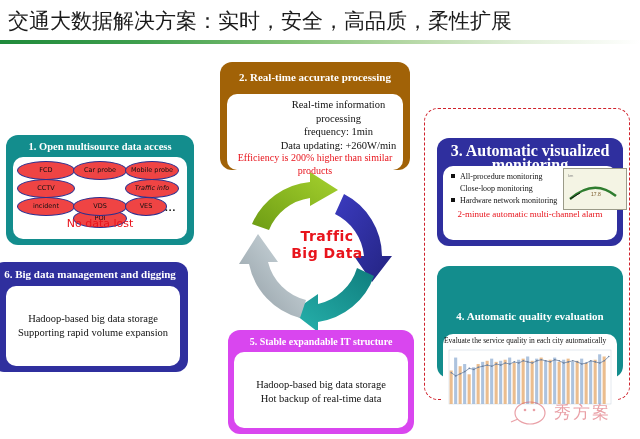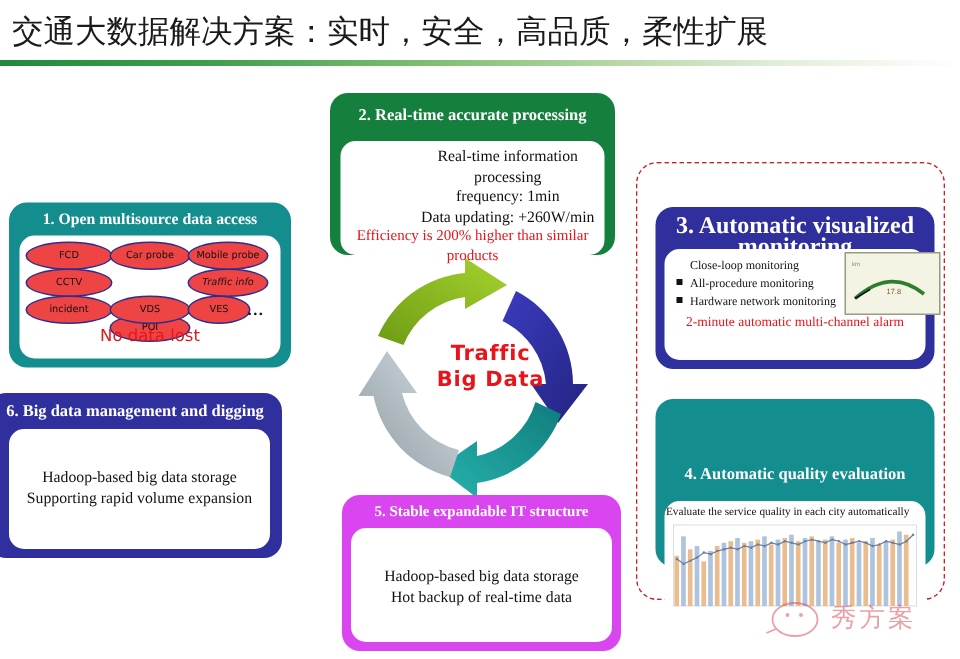--- a/index.html
+++ b/index.html
@@ -44,21 +44,21 @@
     font-family:"DejaVu Sans",sans-serif;font-size:6.5px;
     display:flex;align-items:center;justify-content:center;line-height:7px;
   }
   .nodata{
     position:absolute;left:0;right:0;top:60px;color:#e8141c;
     font-family:"DejaVu Sans",sans-serif;font-size:11px;font-weight:normal;text-align:center;
   }
   .dots{position:absolute;left:150px;top:40px;font-size:11px;color:#111;font-weight:bold;letter-spacing:1px;}
 
   
-  #box2{left:220px;top:62px;width:190px;height:108px;background:#15803d;}
+  #box2{left:220px;top:62px;width:190px;height:108px;background:#a16207;}
   #box2 .hdr{top:8px;font-size:11px;line-height:14px;}
   #box2 .body{left:7px;top:32px;width:176px;height:72px;padding-top:4px;}
   .b2line{font-size:10.5px;line-height:13.5px;color:#111;margin-left:47px;}
   .b2red{font-size:10px;line-height:12.5px;color:#e8141c;}
 
   
   #box3{left:437px;top:138px;width:186px;height:108px;background:#2f2f9e;}
   #box3 .hdr{top:6px;font-size:16px;line-height:14px;}
   #box3 .body{left:6px;top:28px;width:174px;height:74px;text-align:left;}
   .bullets{position:absolute;left:8px;top:4px;width:140px;}
@@ -190,26 +190,26 @@
       <div class="b2line">Data updating: +260W/min</div>
       <div class="b2red">Efficiency is 200% higher than similar products</div>
     </div>
   </div>
 
   <div class="panel" id="box3">
     <div class="hdr">3. Automatic  visualized monitoring</div>
     <div class="body">
       <div class="bullets">
         <div class="brow">
+          <span class="bsq"></span>
+          <span>All-procedure monitoring</span>
+        </div>
+        <div class="brow">
           <span class="bsq hidden"></span>
           <span>Close-loop monitoring</span>
-        </div>
-        <div class="brow">
-          <span class="bsq"></span>
-          <span>All-procedure monitoring</span>
         </div>
         <div class="brow">
           <span class="bsq"></span>
           <span>Hardware network monitoring</span>
         </div>
       </div>
       <div class="gauge">
         <svg width="60" height="38" viewBox="0 0 60 38">
           <text x="4" y="8" font-size="4" fill="#888" font-family="Liberation Sans, sans-serif">km</text>
           <path d="M6,30 Q30,9 52,27" stroke="#2f7d2f" stroke-width="2.4" fill="none"></path>

